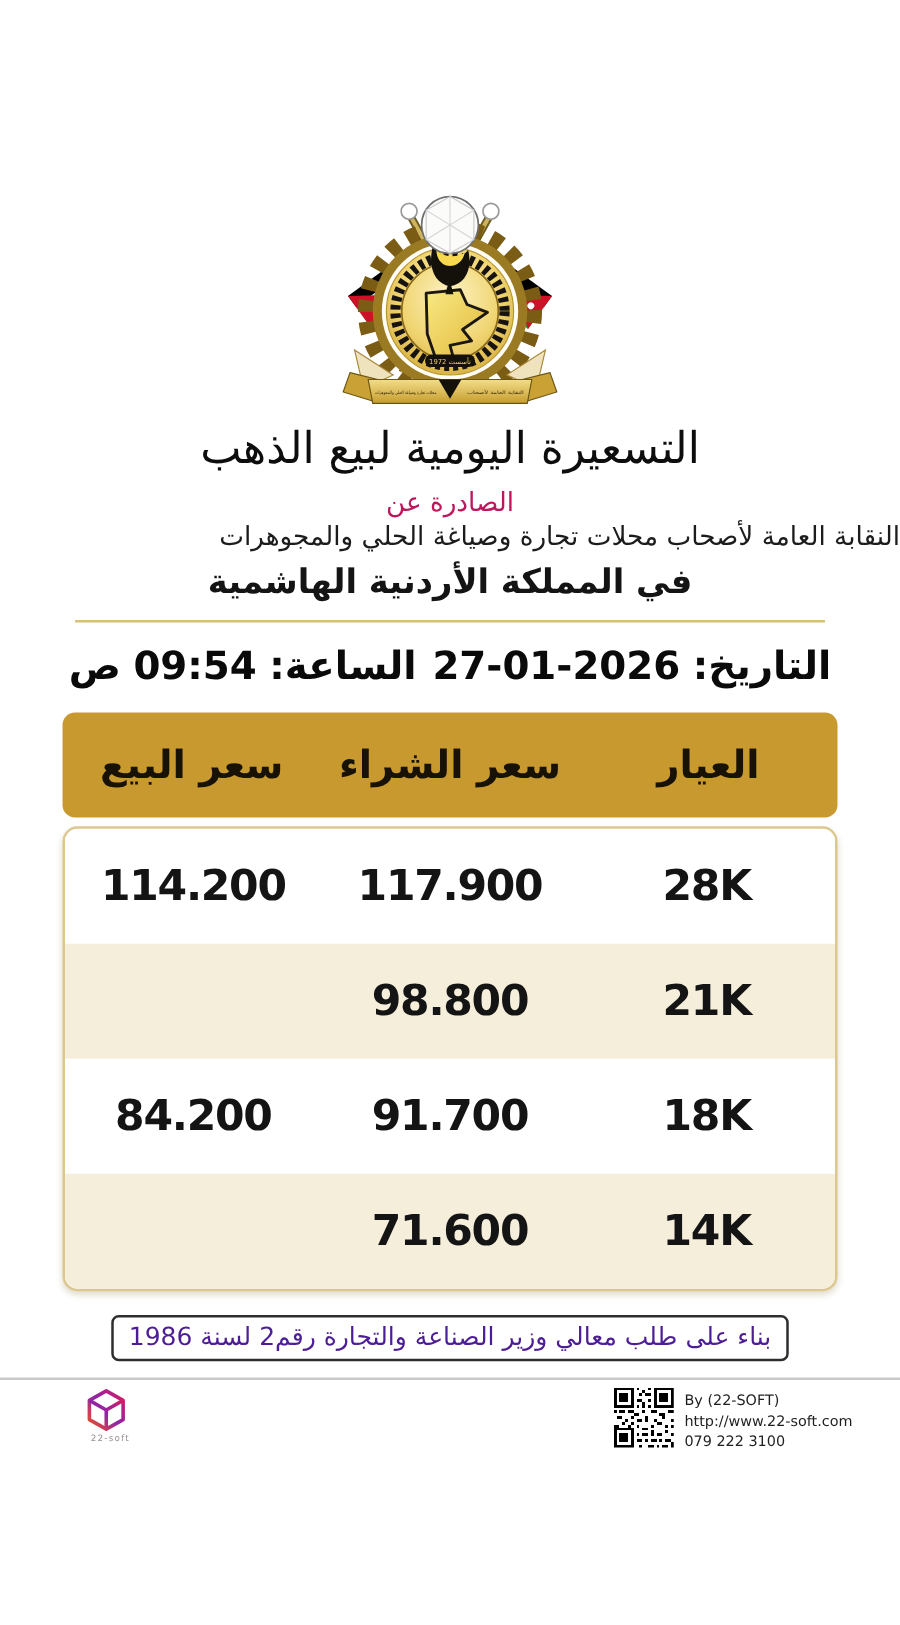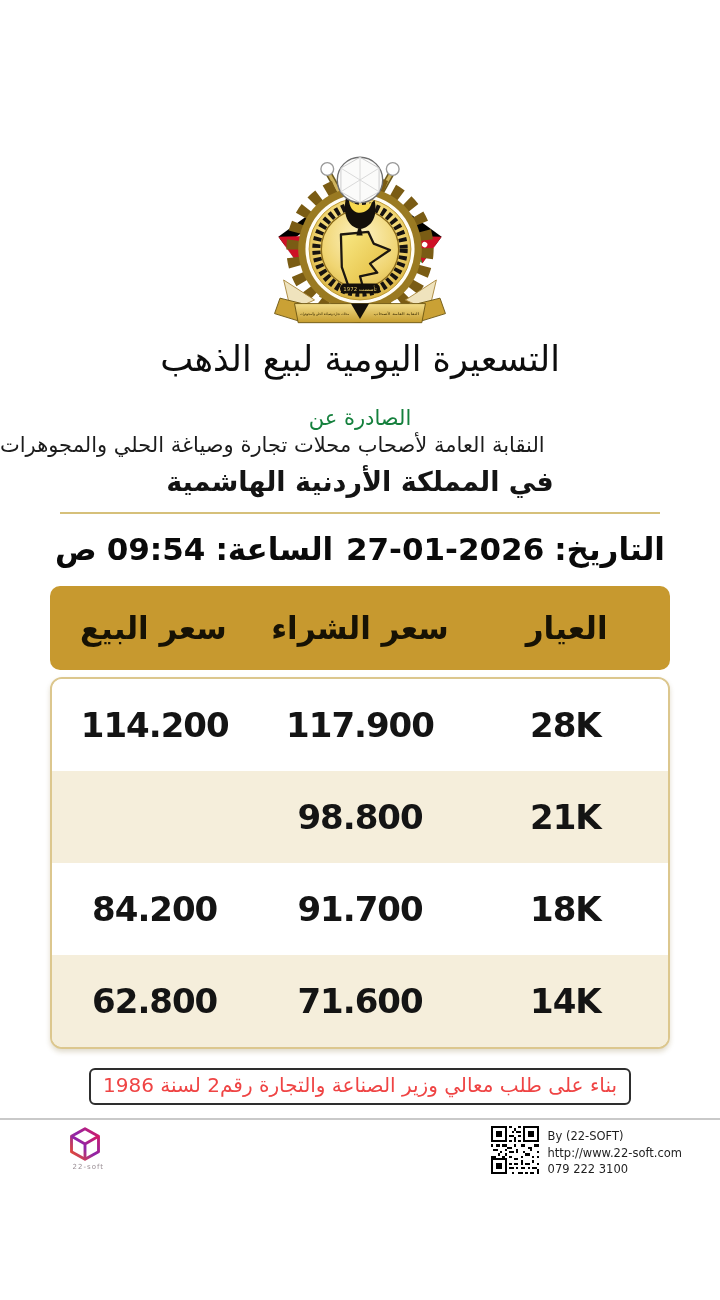--- a/index.html
+++ b/index.html
@@ -13,22 +13,22 @@
   }
   .poster { width:720px; height:1300px; position:relative; background:#fff; }
 
   .emblem-wrap { padding-top:138px; text-align:center; }
 
   .title {
     text-align:center; direction:rtl;
     font-size:35px; font-weight:400; color:#0d0d0d;
     margin-top:4px; letter-spacing:0;
   }
-  .issued-line  { text-align:center; direction:rtl; font-size:21px; color:#15803d; margin-top:27px; }
-  .org-line     { text-align:left; direction:rtl; font-size:21px; color:#1c1c1c; margin-top:3px; }
+  .issued-line  { text-align:center; direction:rtl; font-size:21px; color:#be185d; margin-top:11px; }
+  .org-line     { text-align:right; direction:rtl; font-size:21px; color:#1c1c1c; margin-top:3px; }
   .kingdom-line { text-align:center; direction:rtl; font-size:27px; font-weight:600; color:#141414; margin-top:9px; }
 
   .gold-divider { width:600px; height:2px; background:#d6c07a; margin:15px auto 0; }
 
   .datetime-row {
     direction:rtl; display:flex; justify-content:space-between; align-items:baseline;
     padding:0 55px; margin-top:17px;
     font-size:31px; font-weight:700; color:#0a0a0a;
   }
   .dt-group { display:flex; gap:10px; align-items:baseline; }
@@ -50,21 +50,21 @@
     text-align:center; font-size:34px; font-weight:800; color:#141414;
     letter-spacing:-1px; background:#fff;
   }
   .trow.alt { background:#f5eedb; }
   .cell-karat { font-weight:800; }
 
   .note-box {
     width:-moz-fit-content; width:fit-content; margin:19px auto 0;
     border:2px solid #2e2e2e; border-radius:6px;
     padding:3px 12px 6px; direction:rtl;
-    font-size:20px; color:#ef4444;text-align:right;
+    font-size:20px; color:#4c1d95;text-align:right;
   }
 
   .footer-sep { margin-top:13px; width:720px; height:2px; background:#c9c9c9; }
 
   .footer-bar {
     direction:ltr; display:flex; justify-content:space-between; align-items:flex-start;
     padding:6px 38px 0 52px;
   }
   .soft-logo { display:flex; flex-direction:column; align-items:flex-end; width:52px; }
   .soft-logo-caption { font-size:7px; color:#9a8f95; letter-spacing:1px; margin-top:1px; }
@@ -190,21 +190,20 @@
         <div>98.800</div>
       </div>
       <div class="trow">
         <div class="cell-karat">18K</div>
         <div>91.700</div>
         <div>84.200</div>
       </div>
       <div class="trow alt">
         <div class="cell-karat">14K</div>
         <div>71.600</div>
-        <div>62.800</div>
       </div>
     </div>
   </div>
 
   <div class="note-box">بناء على طلب معالي وزير الصناعة والتجارة رقم2 لسنة 1986</div>
 
   <div class="footer-sep"></div>
 
   <div class="footer-bar">
     <div class="soft-logo">

